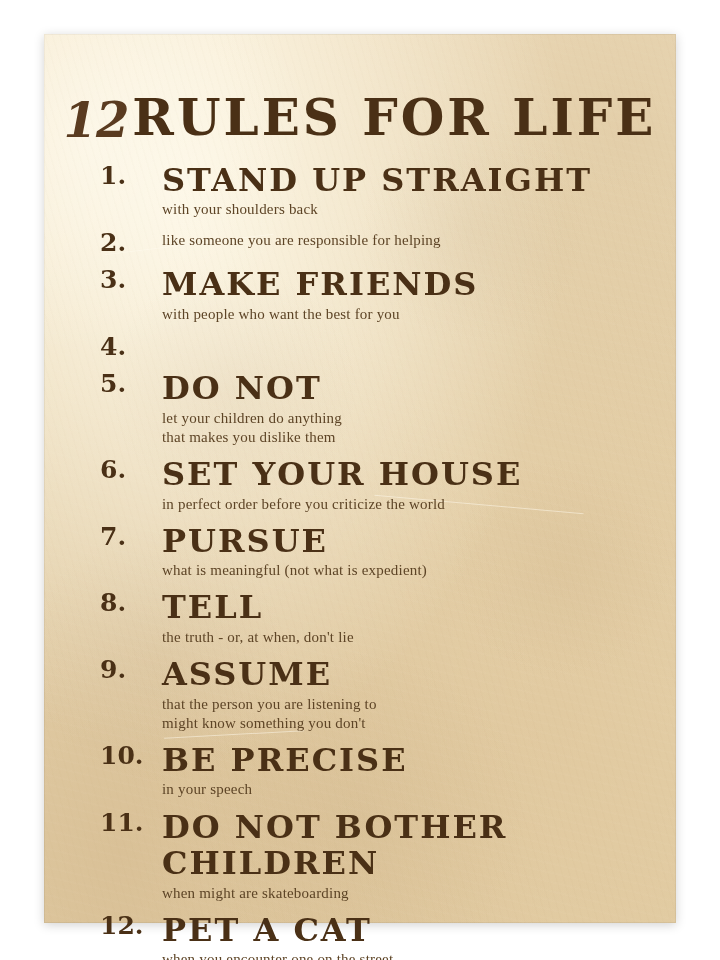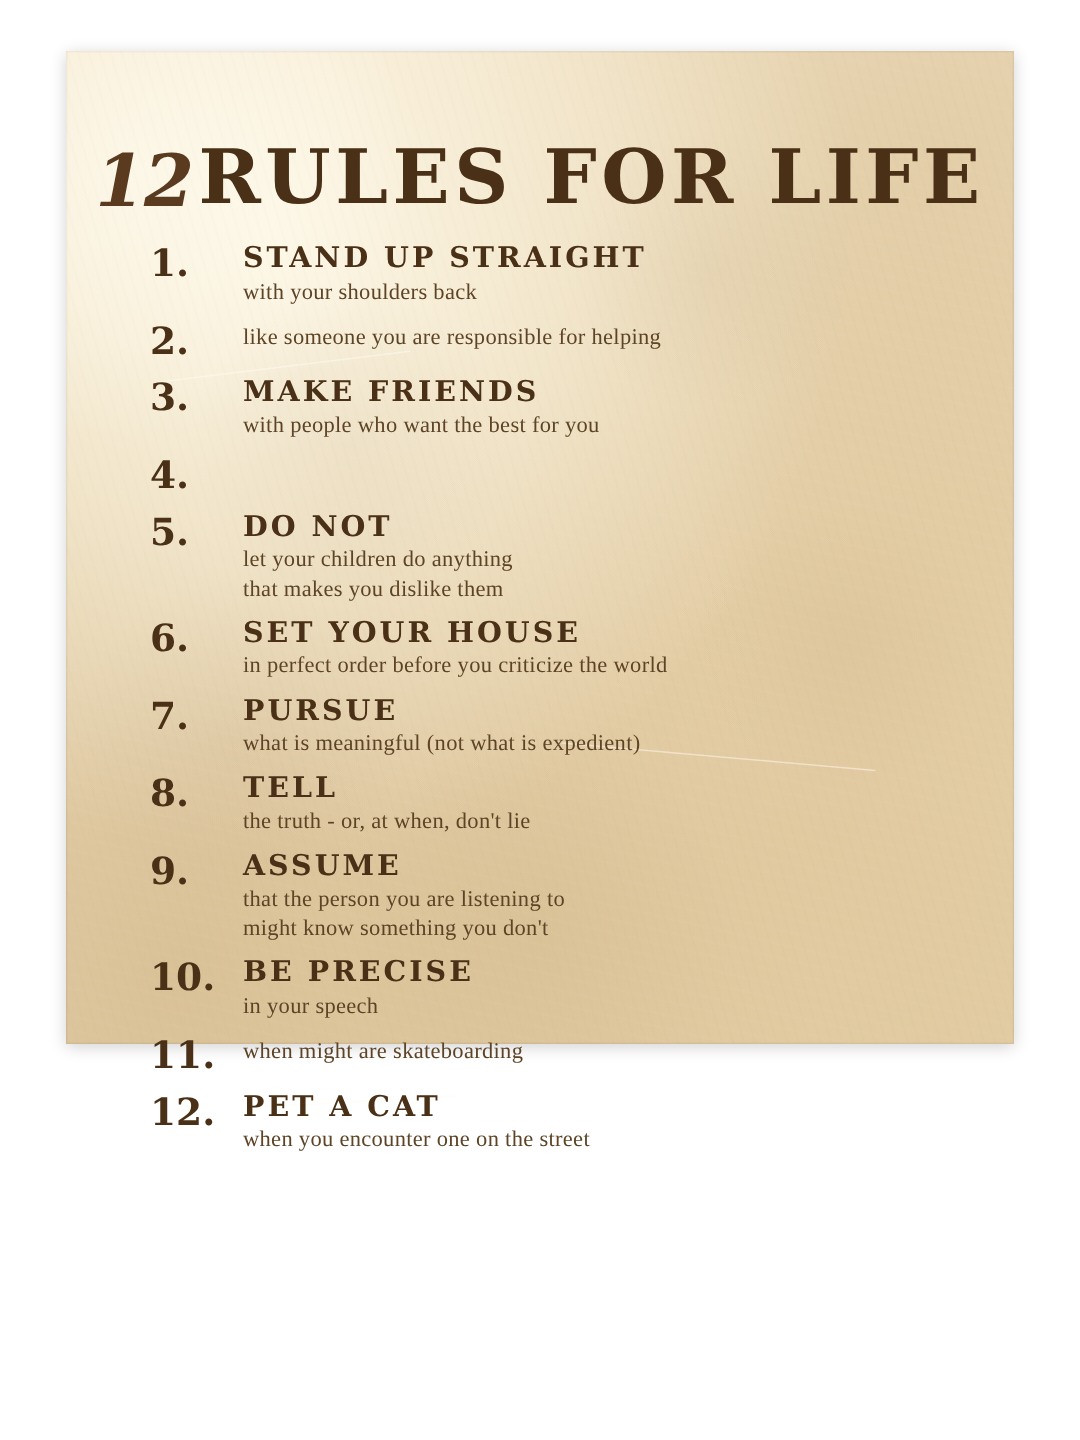--- a/index.html
+++ b/index.html
@@ -18,21 +18,21 @@
     background: #ffffff;
     overflow: hidden;
   }
 
   
   #poster {
     position: absolute;
     left: 44px;
     top: 34px;
     width: 632px;
-    height: 662px;
+    height: 889px;
     background:
       radial-gradient(ellipse at 22% 18%, rgba(255,250,235,0.85) 0%, rgba(255,250,235,0) 55%),
       radial-gradient(ellipse at 80% 78%, rgba(216,186,140,0.40) 0%, rgba(216,186,140,0) 60%),
       radial-gradient(ellipse at 12% 92%, rgba(200,168,122,0.45) 0%, rgba(200,168,122,0) 55%),
       radial-gradient(ellipse at 92% 12%, rgba(205,174,128,0.35) 0%, rgba(205,174,128,0) 50%),
       linear-gradient(160deg, #f2e2c4 0%, #eedfbe 30%, #e9d7b2 60%, #e4d0a8 100%);
     box-shadow: 0 2px 10px rgba(0,0,0,0.18), 0 0 0 1px rgba(0,0,0,0.05) inset;
   }
 
   
@@ -113,21 +113,21 @@
     letter-spacing: 0px;
     line-height: 1.14;
   }
   .rule-body {
     flex: 1 1 auto;
     min-width: 0;
   }
   .rule-head {
     font-family: "DejaVu Serif", serif;
     font-weight: 700;
-    font-size: 19px;
+    font-size: 32px;
     color: #4a3016;
     letter-spacing: 2px;
     line-height: 1.14;
   }
   .rule-sub {
     font-family: Liberation Serif, serif;
     font-size: 15px;
     color: #5d4426;
     line-height: 1.28;
     margin-top: 2px;
@@ -233,20 +233,21 @@
           <div class="rule-body">
             <div class="rule-head">BE PRECISE</div>
             <div class="rule-sub">
               <span>in your speech</span>
             </div>
           </div>
         </div>
         <div class="rule">
           <div class="rule-num">11.</div>
           <div class="rule-body">
+            <div class="rule-head">DO NOT BOTHER CHILDREN</div>
             <div class="rule-sub">
               <span>when might are skateboarding</span>
             </div>
           </div>
         </div>
         <div class="rule">
           <div class="rule-num">12.</div>
           <div class="rule-body">
             <div class="rule-head">PET A CAT</div>
             <div class="rule-sub">

